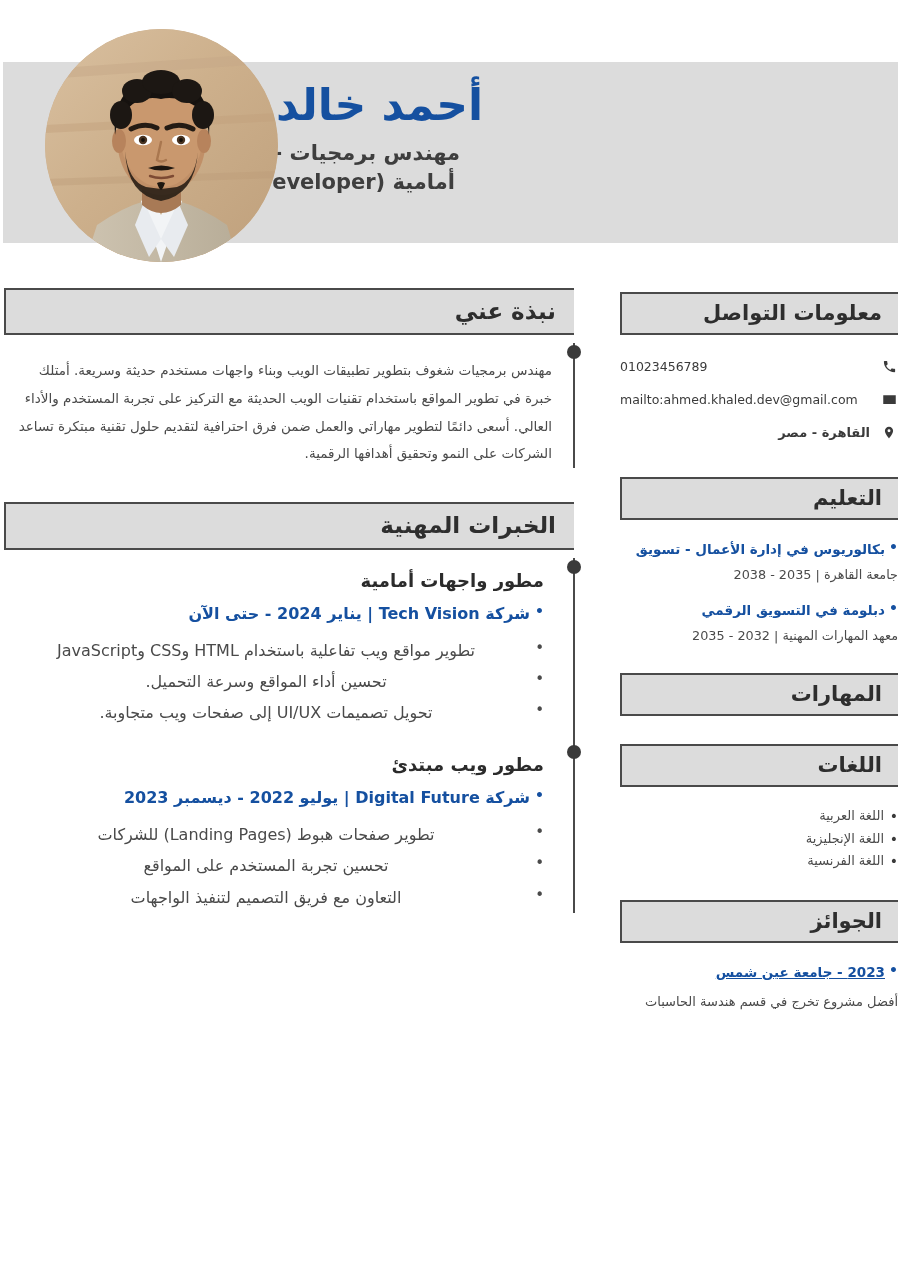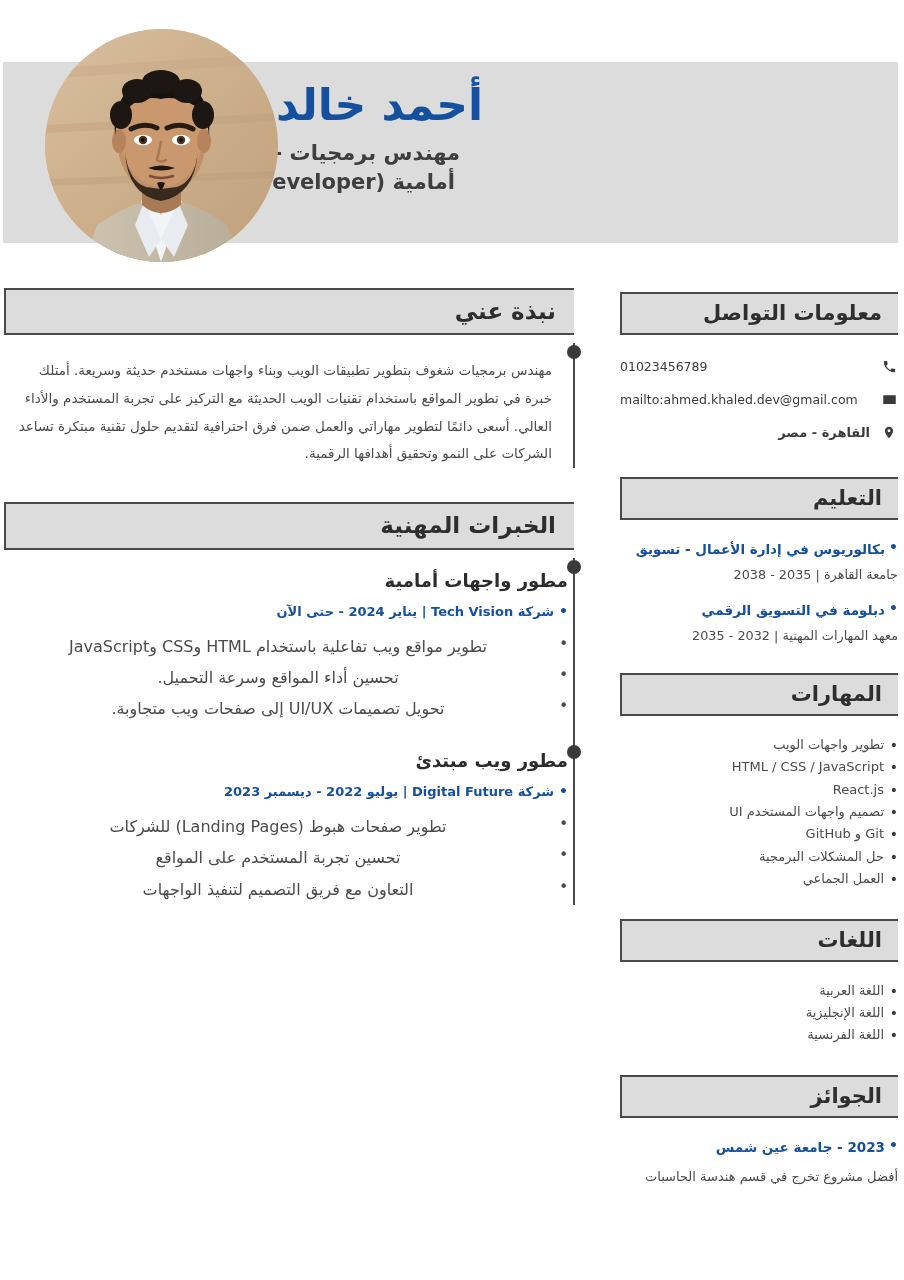--- a/index.html
+++ b/index.html
@@ -144,31 +144,31 @@
     line-height: 2.05;
     color: #4a4a4a;
     text-align: right;
     padding-left: 4px;
     padding-right: 22px;
     margin: 0;
   }
 
   
   .exp-body { position: relative; padding-top: 20px; }
-  .exp-item { position: relative; padding-right: 6px; margin-bottom: 26px; }
+  .exp-item { position: relative; padding-right: 30px; margin-bottom: 26px; }
   .exp-item:last-child { margin-bottom: 0; }
   .exp-role {
     font-size: 18px;
     font-weight: bold;
     color: #2b2b2b;
     margin: 0 0 13px 0;
     text-align: right;
   }
   .exp-meta {
-    font-size: 13px;
+    font-size: 16px;
     font-weight: bold;
     color: #1550a0;
     margin: 0 0 12px 0;
     text-align: right;
     list-style: none;
     padding: 0;
   }
   .exp-meta li { position: relative; padding-right: 14px; }
   .exp-meta li::before {
     content: "•";
@@ -271,20 +271,21 @@
   .award-list { list-style: none; margin: 0; padding: 20px 0 0 0; }
   .award-title {
     font-size: 13.5px;
     font-weight: bold;
     color: #1550a0;
     text-align: right;
     position: relative;
     padding-right: 13px;
     margin-bottom: 9px;
     line-height: 1.4;
+    text-decoration: underline;
   }
   .award-title::before {
     content: "•";
     position: absolute; right: 0; top: -2px;
     color: #1550a0; font-size: 14px;
   }
   .award-desc {
     font-size: 13px;
     color: #4a4a4a;
     text-align: justify;
@@ -482,29 +483,20 @@
         </li>
       </ul>
     </section>
 
     <div class="gap-sm"></div>
 
     <section>
       <div class="sec-bar sec-bar-small">
         <span class="sec-title">المهارات</span>
       </div>
-      <ul class="plain-list">
-        <li>تطوير واجهات الويب</li>
-        <li>HTML / CSS / JavaScript</li>
-        <li>React.js</li>
-        <li>تصميم واجهات المستخدم UI</li>
-        <li>Git و GitHub</li>
-        <li>حل المشكلات البرمجية</li>
-        <li>العمل الجماعي</li>
-      </ul>
     </section>
 
     <div class="gap-sm"></div>
 
     <section>
       <div class="sec-bar sec-bar-small">
         <span class="sec-title">اللغات</span>
       </div>
       <ul class="plain-list">
         <li>اللغة العربية</li>

